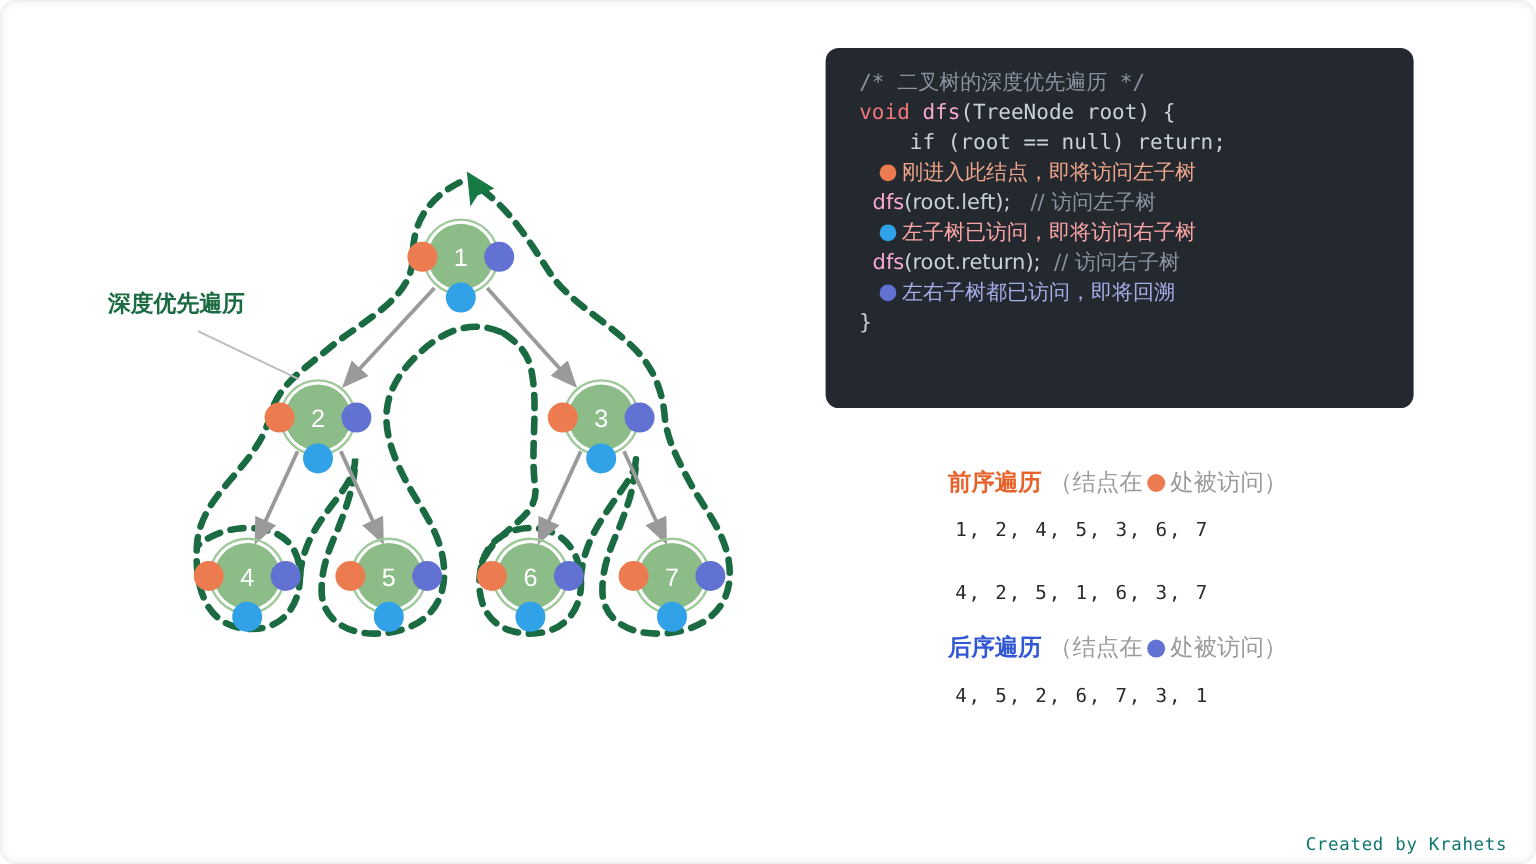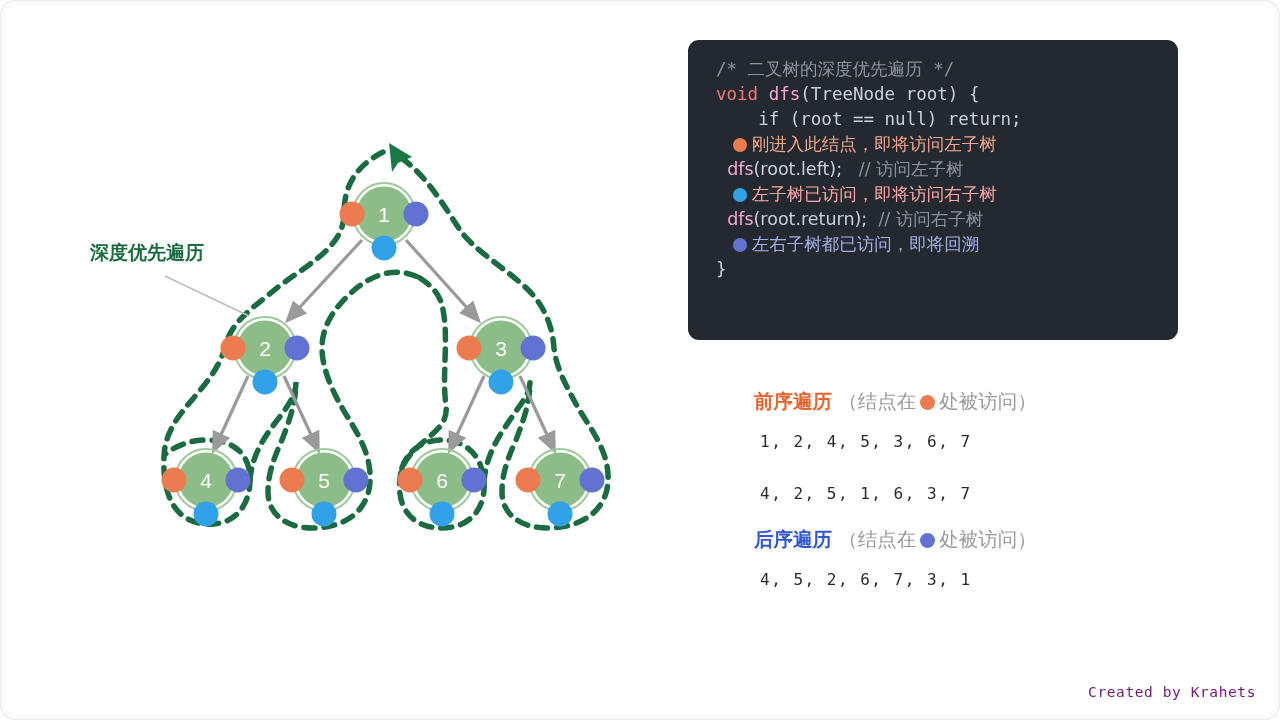--- a/index.html
+++ b/index.html
@@ -82,21 +82,21 @@
     vertical-align: -2px;
     margin-right: 5px;
   }
   .cmt-orange { color: #F0A58A; }
   .cmt-blue   { color: #fca5a5; }
   .cmt-purple { color: #A5ADE8; }
 
   
   #results {
     position: absolute;
-    left: 754px;
+    left: 790px;
     top: 385px;
     width: 470px;
   }
   .res-block { margin-bottom: 6px; }
   .res-head {
     font-family: "DejaVu Sans", sans-serif;
     font-size: 19.5px;
     line-height: 34px;
     white-space: nowrap;
   }
@@ -114,24 +114,24 @@
     font-size: 16px;
     line-height: 46px;
     color: #2B2B2B;
     letter-spacing: 1.5px;
     padding-left: 6px;
   }
 
   #credit {
     position: absolute;
     right: 24px;
-    bottom: 20px;
+    bottom: 8px;
     font-family: "DejaVu Sans Mono", monospace;
     font-size: 14.5px;
-    color: #701a75;
+    color: #0f766e;
     letter-spacing: 0.6px;
     margin-left: 19px;
   }
 </style>
 </head>
 <body>
 
 <div id="canvas">
 
   <div id="diagram">

